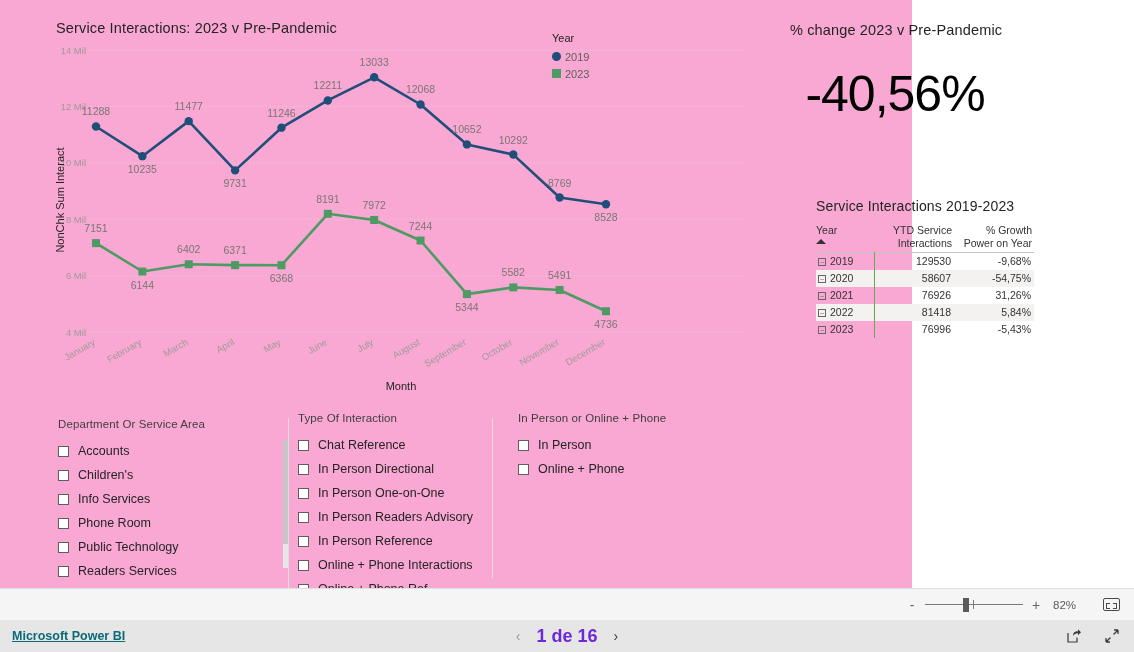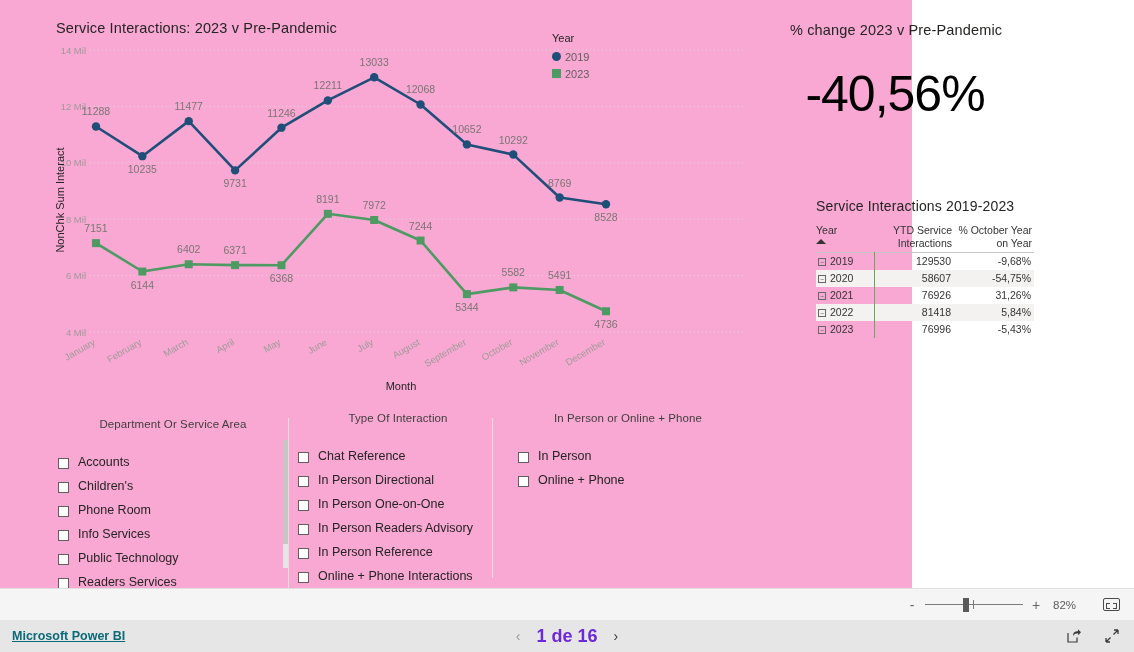--- a/index.html
+++ b/index.html
@@ -66,22 +66,22 @@
   table.pbi-table td.year-cell { padding-left: 2px; white-space: nowrap;
      border-right: 1px solid #6aa84f; }
   table.pbi-table td.num { text-align: right; padding-right: 3px; }
   table.pbi-table tbody tr.alt { background: #f3f2f1; }
   .expander { display: inline-block; width: 8px; height: 8px; border: 1px solid #666;
      font-size: 7px; line-height: 7px; text-align: center; color: #666;
      margin-right: 4px; vertical-align: middle; }
 
   
   .slicer { position: absolute; overflow: hidden; }
-  .slicer-header { font-size: 11.5px; color: #403e3c; margin-bottom: 15px; letter-spacing: .1px; text-align: center; }
-  .slicer-item { display: flex; align-items: flex-end; height: 24px; }
+  .slicer-header { font-size: 11.5px; color: #403e3c; margin-bottom: 9px; letter-spacing: .1px; }
+  .slicer-item { display: flex; align-items: center; height: 24px; }
   .cbox { width: 11px; height: 11px; border: 1px solid #605e5c; background: #fff;
      margin-right: 9px; flex: 0 0 auto; }
   .slicer-text { font-size: 12.5px; color: #252423; white-space: nowrap; }
   .slicer-scroll { position: absolute; right: 0; top: 22px; width: 5px; background: #e6e6e6; }
   .slicer-scroll .thumb { position: absolute; left: 0; top: 0; width: 5px; background: #c8c6c4; }
   #slicer-dept { left: 58px; top: 418px; width: 230px; height: 172px; }
   #slicer-type { left: 298px; top: 412px; width: 200px; height: 178px; }
   #slicer-mode { left: 518px; top: 412px; width: 220px; height: 80px; }
   .slicer-divider { position: absolute; width: 1px; background: #e1dfdd; }
 
@@ -226,21 +226,21 @@
     <div id="table-visual">
       <div class="visual-title">Service Interactions 2019-2023</div>
       <table class="pbi-table">
         <thead>
           <tr class="hdr-row">
             <th style="width:58px">
               <span>Year</span>
               <span class="sort-arrow"></span>
             </th>
             <th class="num" style="width:80px">YTD Service Interactions</th>
-            <th class="num" style="width:80px">% October Year on Year</th>
+            <th class="num" style="width:80px">% Growth Power on Year</th>
           </tr>
         </thead>
         <tbody id="table-body">
             <tr>
               <td class="year-cell"><span class="expander">−</span><span>2019</span></td>
               <td class="num">129530</td>
               <td class="num">-9,68%</td>
             </tr>
             <tr class="alt">
               <td class="year-cell"><span class="expander">−</span><span>2020</span></td>
@@ -272,25 +272,25 @@
           <div class="slicer-item">
             <span class="cbox"></span>
             <span class="slicer-text">Accounts</span>
           </div>
           <div class="slicer-item">
             <span class="cbox"></span>
             <span class="slicer-text">Children's</span>
           </div>
           <div class="slicer-item">
             <span class="cbox"></span>
+            <span class="slicer-text">Info Services</span>
+          </div>
+          <div class="slicer-item">
+            <span class="cbox"></span>
             <span class="slicer-text">Phone Room</span>
-          </div>
-          <div class="slicer-item">
-            <span class="cbox"></span>
-            <span class="slicer-text">Info Services</span>
           </div>
           <div class="slicer-item">
             <span class="cbox"></span>
             <span class="slicer-text">Public Technology</span>
           </div>
           <div class="slicer-item">
             <span class="cbox"></span>
             <span class="slicer-text">Readers Services</span>
           </div>
           <div class="slicer-item">

